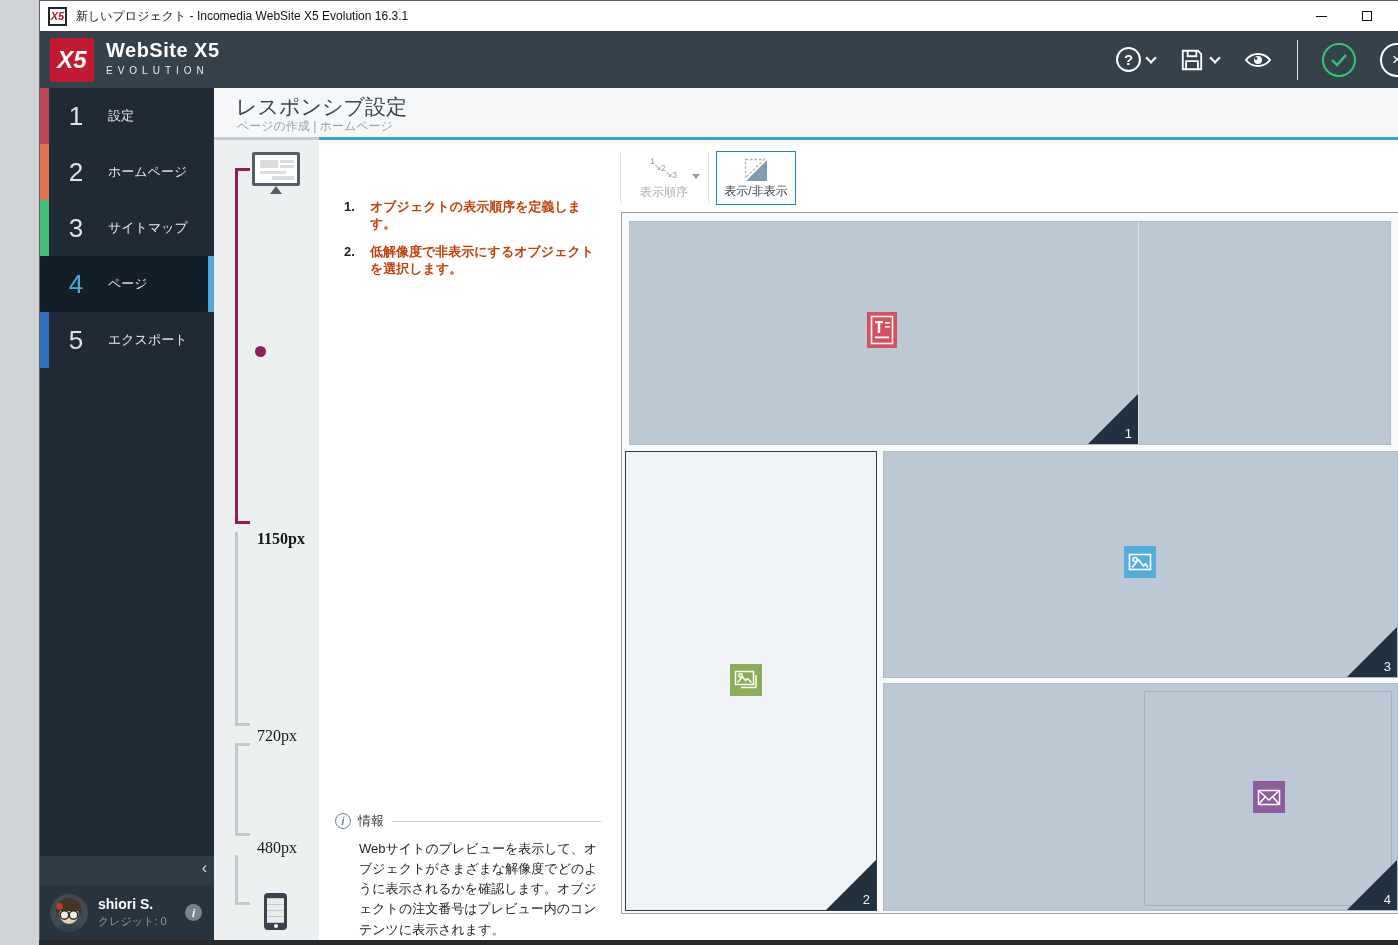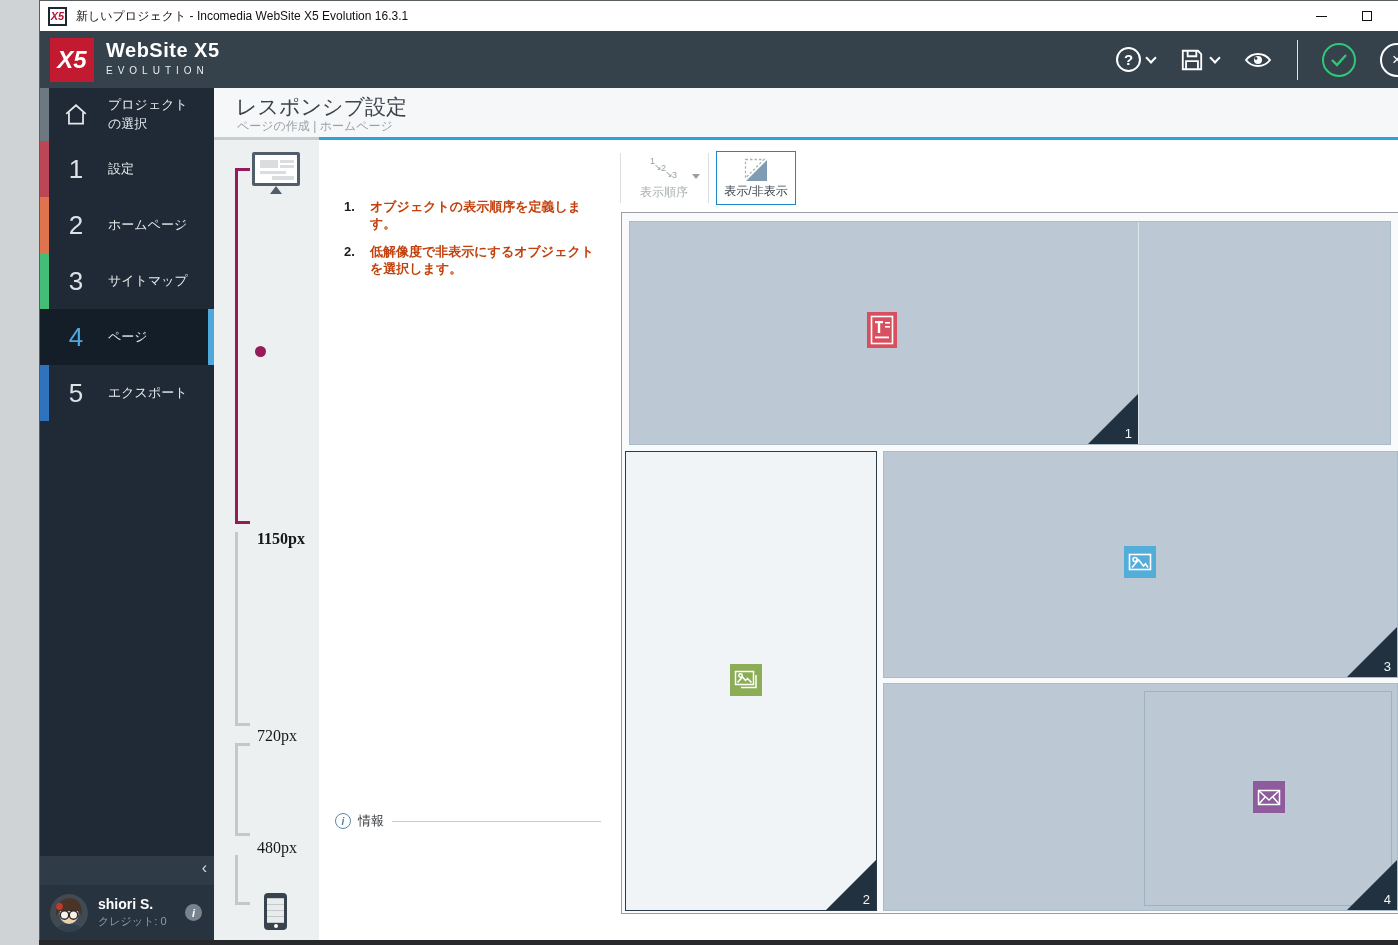--- a/index.html
+++ b/index.html
@@ -210,31 +210,20 @@
           </svg>
         </span>
       </div>
       <div class="x-circle">
         <span>×</span>
       </div>
     </div>
   </div>
 
   <div class="sidebar">
-    <div class="side-item home">
-      <span class="strip strip-gray"></span>
-      <span class="home-icon">
-        <svg width="26" height="26" viewBox="0 0 24 24" fill="none" stroke="#e6eaec" stroke-width="1.6">
-          <path d="M3 11 L12 3 L21 11"></path>
-            <path d="M5.5 9.5 V20 H18.5 V9.5"></path>
-        </svg>
-      </span>
-      <span class="side-label">プロジェクト
-の選択</span>
-    </div>
     <div class="side-item">
       <span class="strip strip-red"></span>
       <span class="side-num">1</span>
       <span class="side-label">設定</span>
     </div>
     <div class="side-item">
       <span class="strip strip-orange"></span>
       <span class="side-num">2</span>
       <span class="side-label">ホームページ</span>
     </div>
@@ -410,16 +399,17 @@
       </span>
     </div>
   </div>
 
   <div class="info-box">
     <div class="info-head">
       <span class="i-circle">i</span>
       <span class="info-label">情報</span>
       <span class="info-rule"></span>
     </div>
+    <div class="info-text">Webサイトのプレビューを表示して、オブジェクトがさまざまな解像度でどのように表示されるかを確認します。オブジェクトの注文番号はプレビュー内のコンテンツに表示されます。</div>
   </div>
 
   <div class="taskbar-strip"></div>
 </div>
 
 </body></html>

